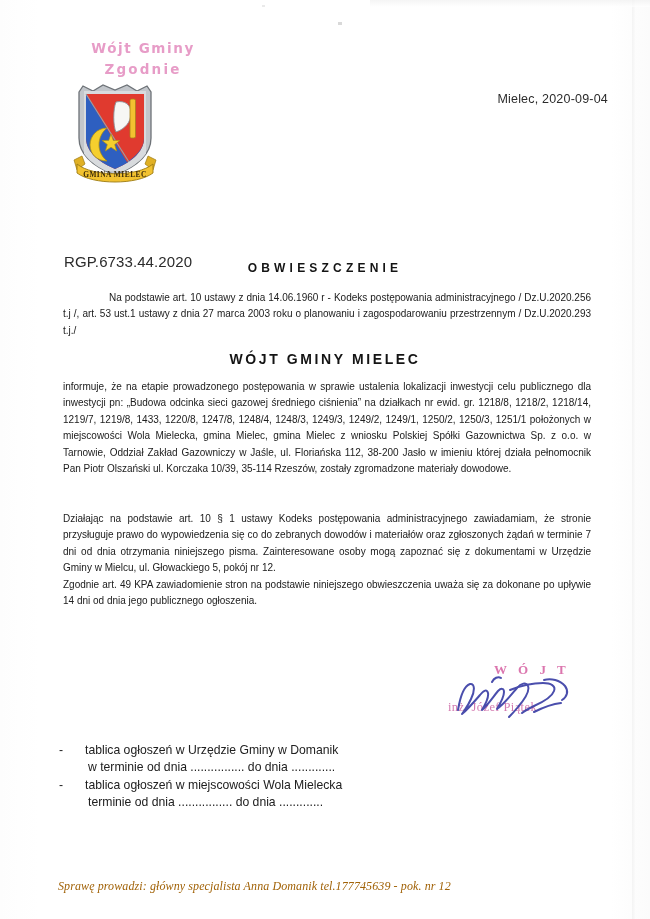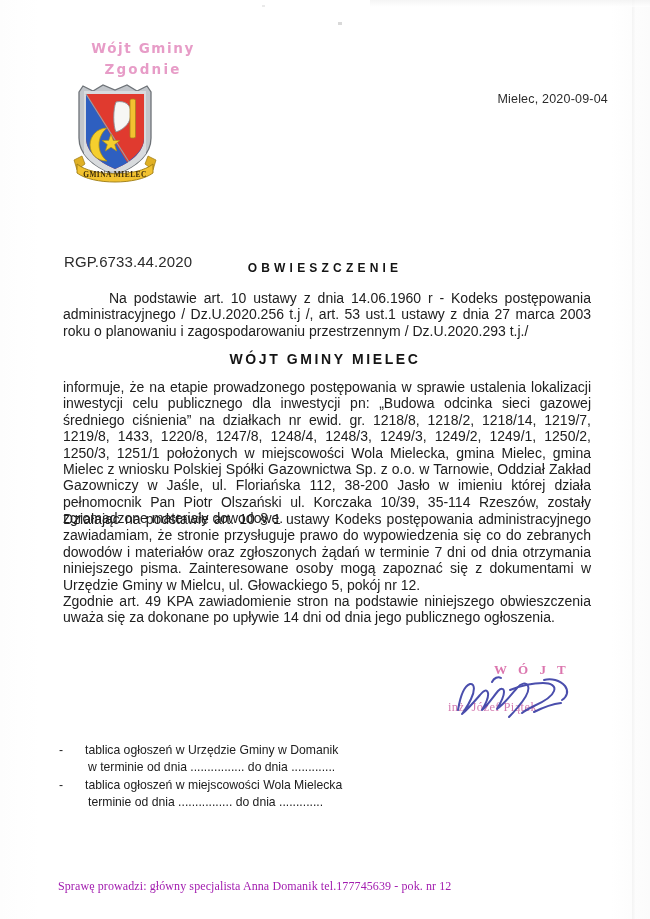--- a/index.html
+++ b/index.html
@@ -124,21 +124,21 @@
     font-weight: 700;
     letter-spacing: 2.6px;
     color: #141414;
   }
 
   
   .body-block {
     position: absolute;
     left: 63px;
     width: 528px;
-    font-size: 14px;
+    font-size: 10px;
     line-height: 16.4px;
     color: #202020;
     text-align: justify;
     text-justify: inter-word;
   }
   .body-block.p1 { top: 290px; }
   .body-block.p1 .lead { padding-left: 46px; }
   .body-block.p2 { top: 379px; }
   .body-block.p3 { top: 511px; }
 
@@ -206,22 +206,23 @@
   .post-text { flex: 1 1 auto; }
   .post-text span { display: block; }
   .post-text .ln2 { padding-left: 3px; }
 
   
   .footer-note {
     position: absolute;
     left: 58px;
     top: 879px;
     font-family: "Liberation Serif", serif;
+    font-style: italic;
     font-size: 12px;
-    color: #a21caf;
+    color: #a16207;
     letter-spacing: .1px;
   }
 </style>
 </head>
 <body>
 
 <div class="scan-page"></div>
 <div class="scan-edge-right"></div>
 <div class="scan-edge-top"></div>
 <div class="speck" style="left:338px;top:22px;width:4px;height:3px;"></div>

